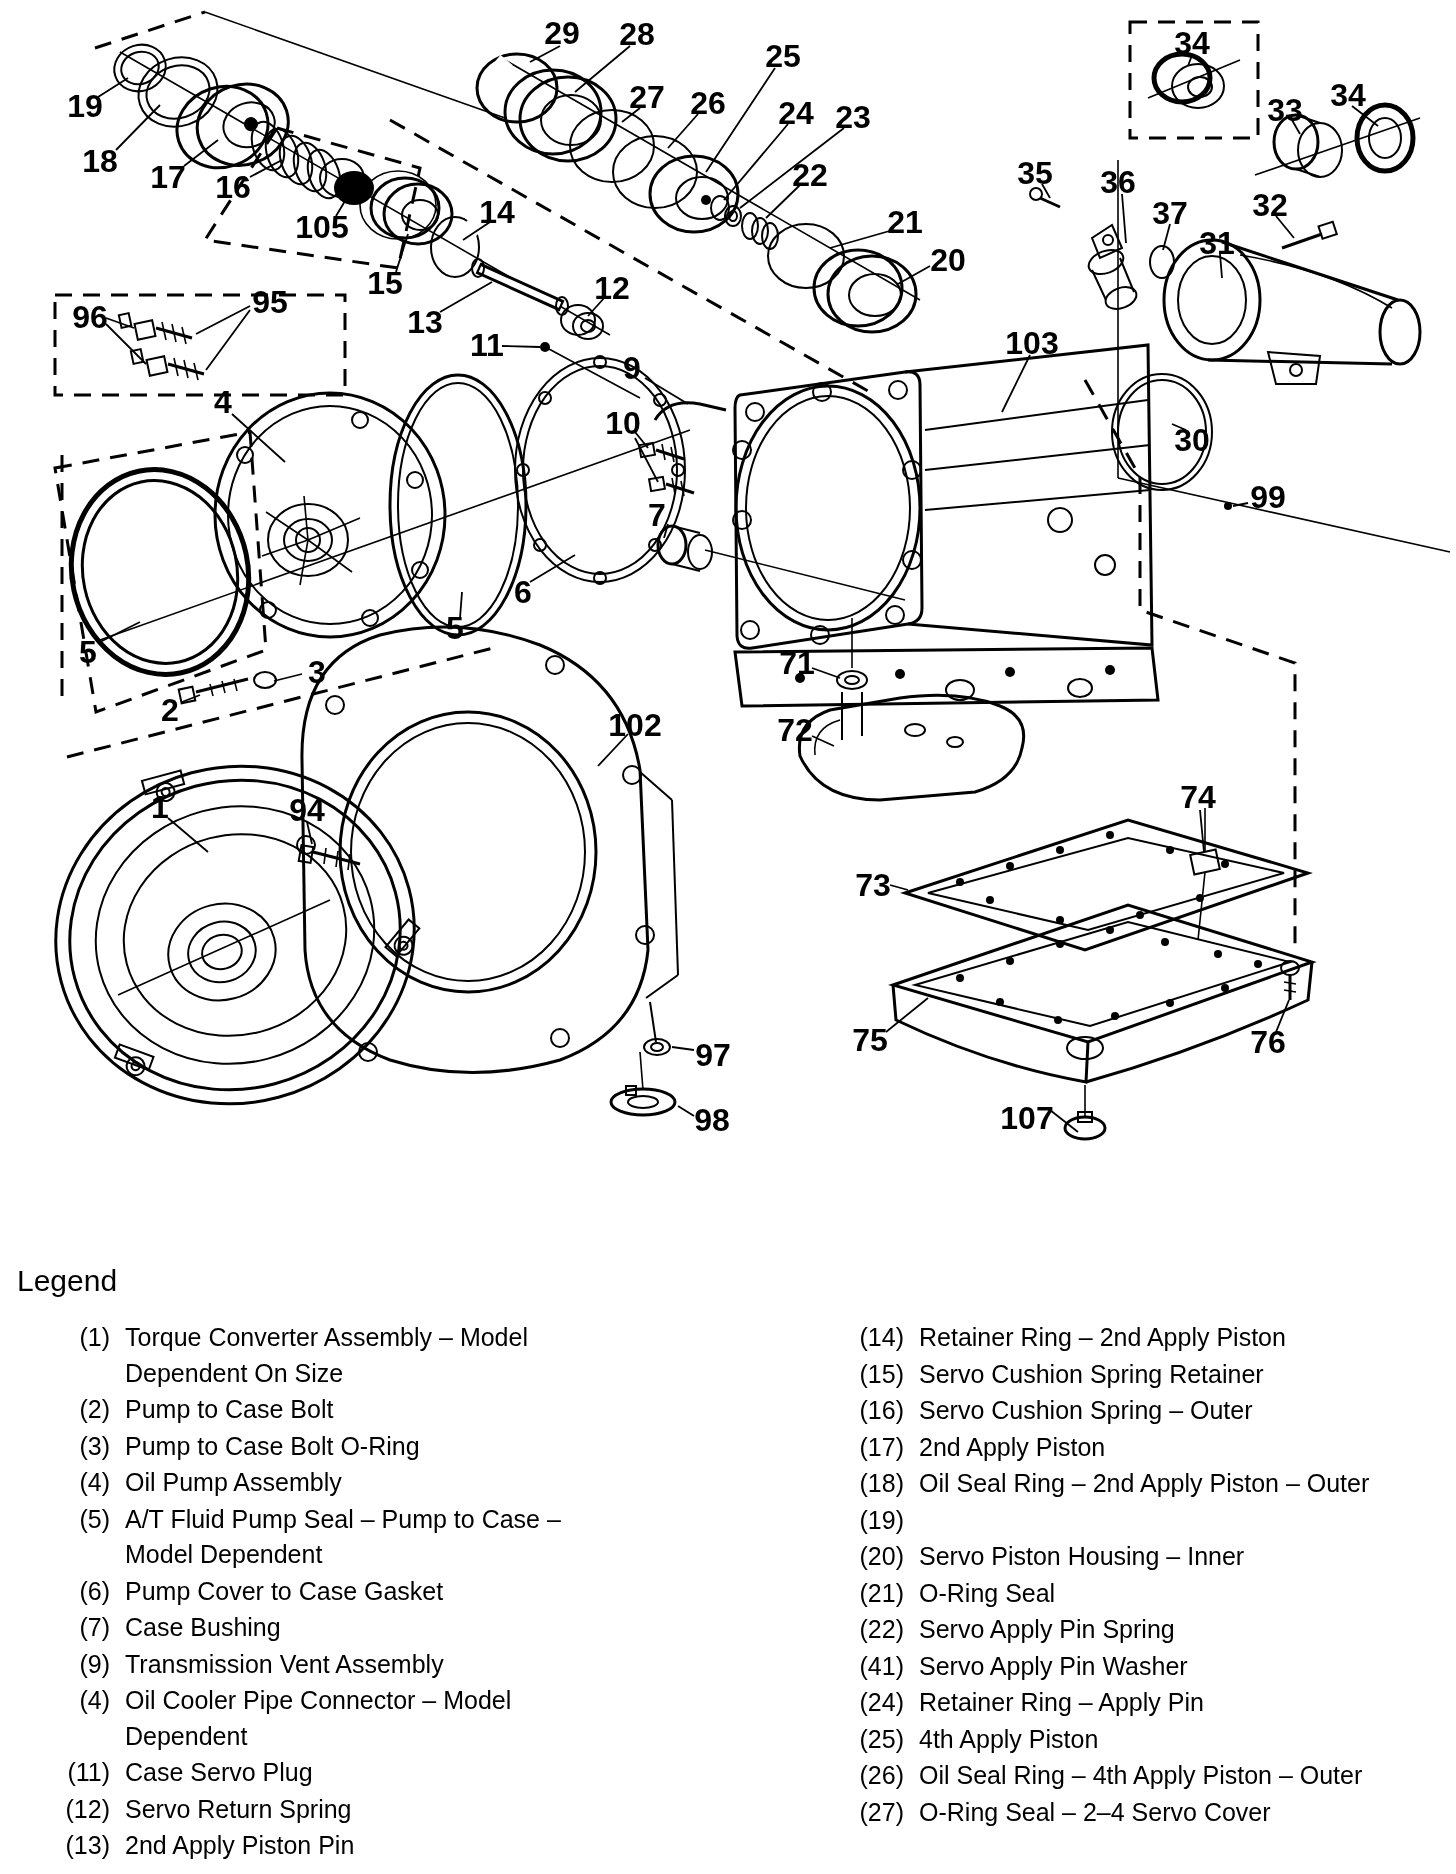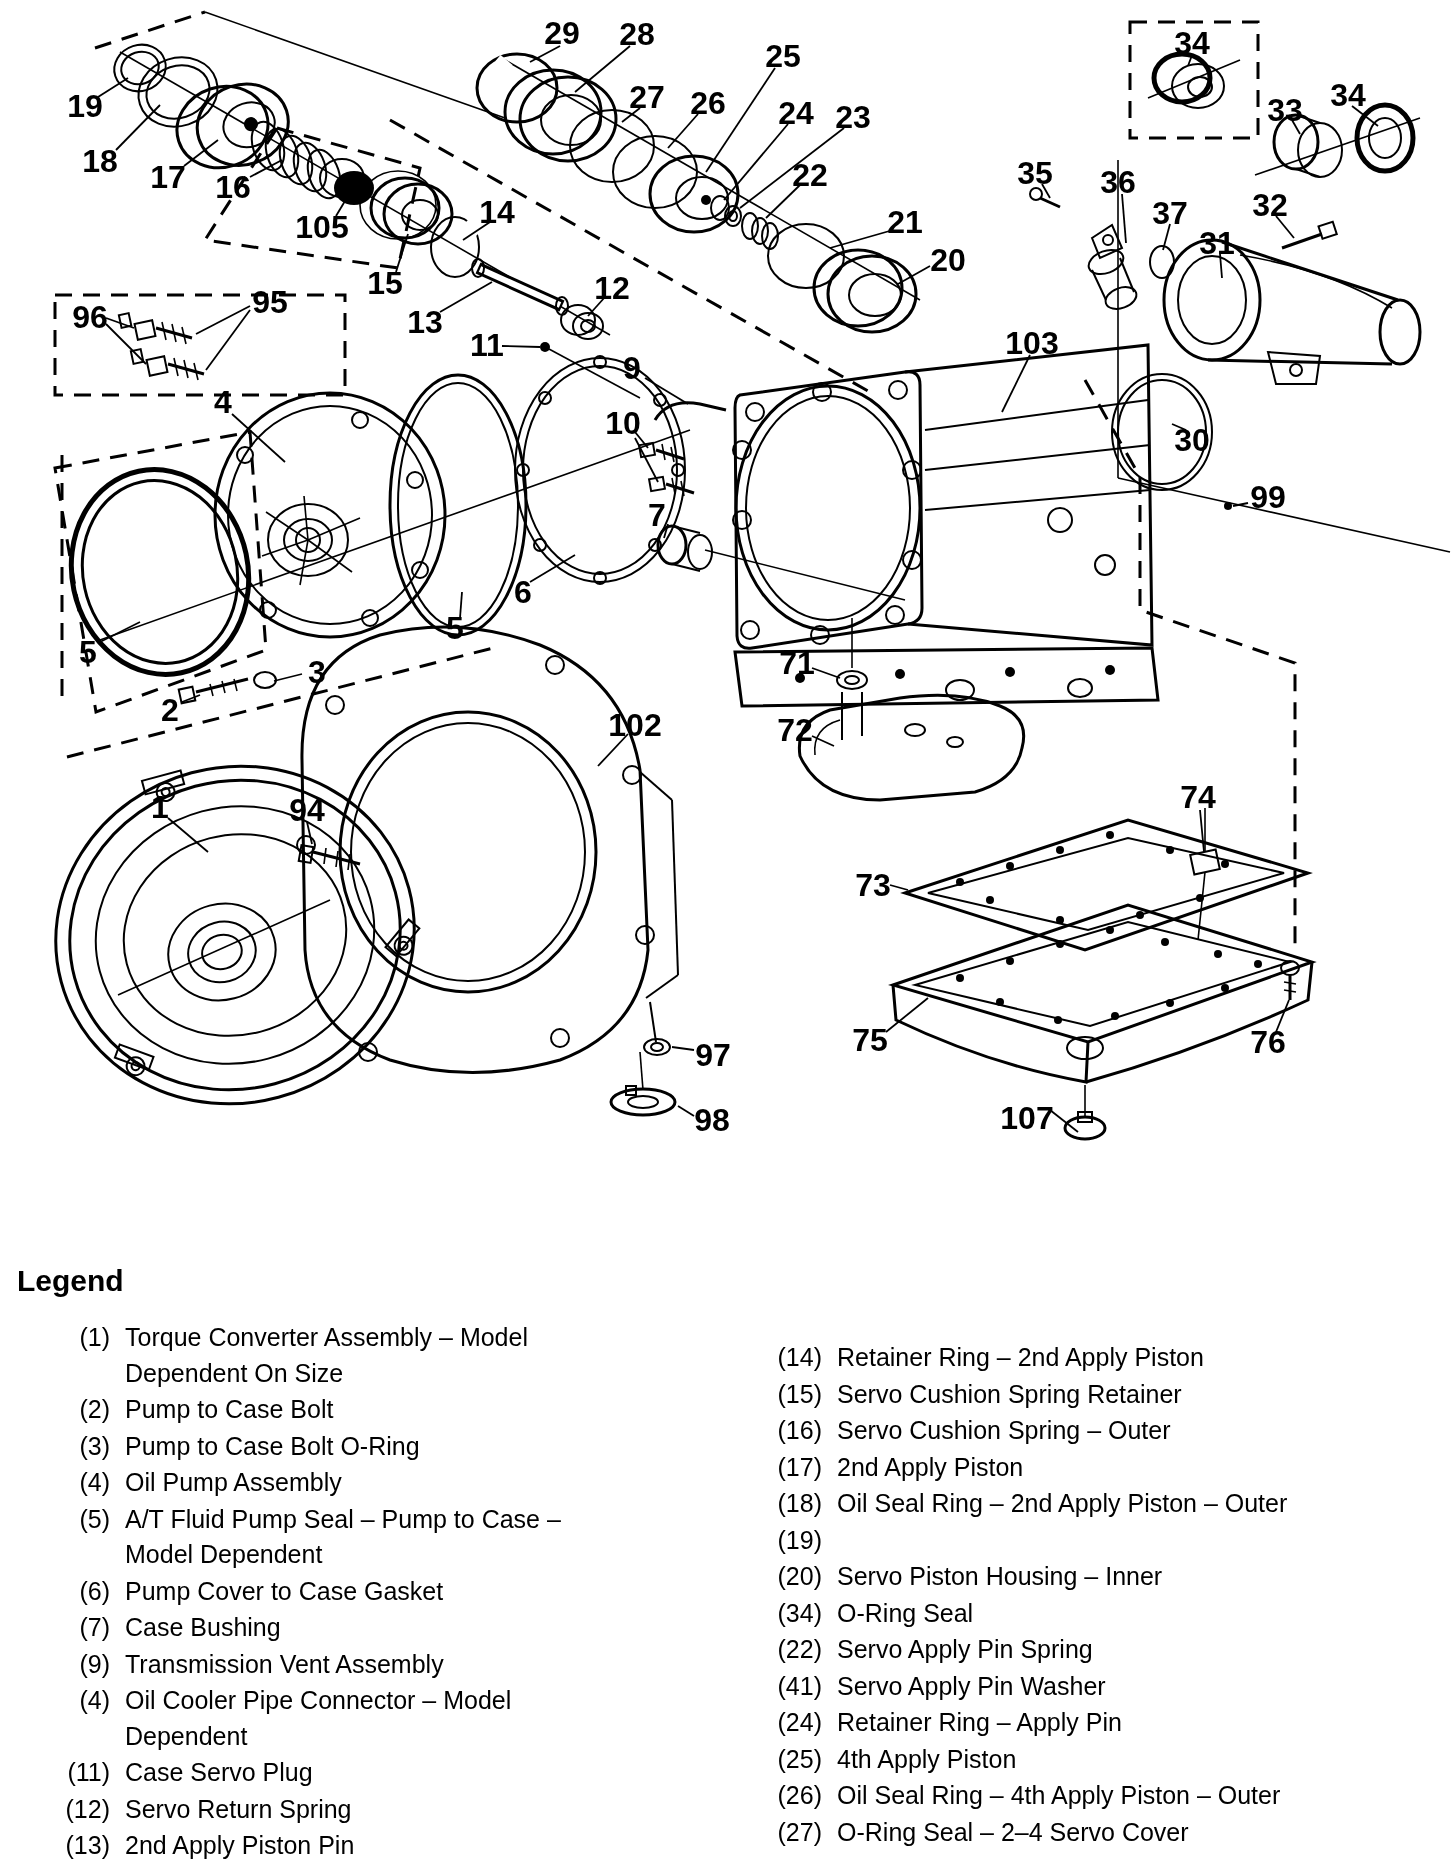--- a/index.html
+++ b/index.html
@@ -8,24 +8,24 @@
   svg text{font-family:"Liberation Sans", sans-serif;}
   .callout{font-size:32px;font-weight:bold;fill:#000;}
   .ln{fill:none;stroke:#000;stroke-width:3;}
   .ln2{fill:none;stroke:#000;stroke-width:2;}
   .thin{fill:none;stroke:#000;stroke-width:1.6;}
   .lead{fill:none;stroke:#000;stroke-width:1.8;}
   .dash{fill:none;stroke:#000;stroke-width:3;stroke-dasharray:17 11;}
   .blk{fill:#000;stroke:none;}
   .wht{fill:none;stroke:#fff;}
   .legend{position:absolute;left:0;top:1258px;width:1456px;}
-  .legend-title{font-size:30px;font-weight:bold;margin:6px 0 26px 17px;}
+  .legend-title{font-size:30px;font-weight:normal;margin:6px 0 26px 17px;}
   .col{position:absolute;}
   .col-left{left:38px;top:62px;width:545px;}
-  .col-right{left:750px;top:62px;width:600px;margin-top:20px;}
+  .col-right{left:832px;top:62px;width:600px;}
   .item{display:grid;grid-template-columns:72px 1fr;column-gap:15px;
         font-size:25px;line-height:1.42;margin-bottom:1px;}
   .item .num{text-align:right;white-space:nowrap;}
 </style>
 </head>
 <body>
 
 <div id="page">
 
 <svg width="1456" height="1262" viewBox="0 0 1456 1262">
@@ -602,21 +602,21 @@
           <span>Oil Seal Ring – 2nd Apply Piston – Outer</span>
         </div>
     <div class="item">
           <span class="num">(19)</span>
         </div>
     <div class="item">
           <span class="num">(20)</span>
           <span>Servo Piston Housing – Inner</span>
         </div>
     <div class="item">
-          <span class="num">(34)</span>
+          <span class="num">(21)</span>
           <span>O-Ring Seal</span>
         </div>
     <div class="item">
           <span class="num">(22)</span>
           <span>Servo Apply Pin Spring</span>
         </div>
     <div class="item">
           <span class="num">(41)</span>
           <span>Servo Apply Pin Washer</span>
         </div>

